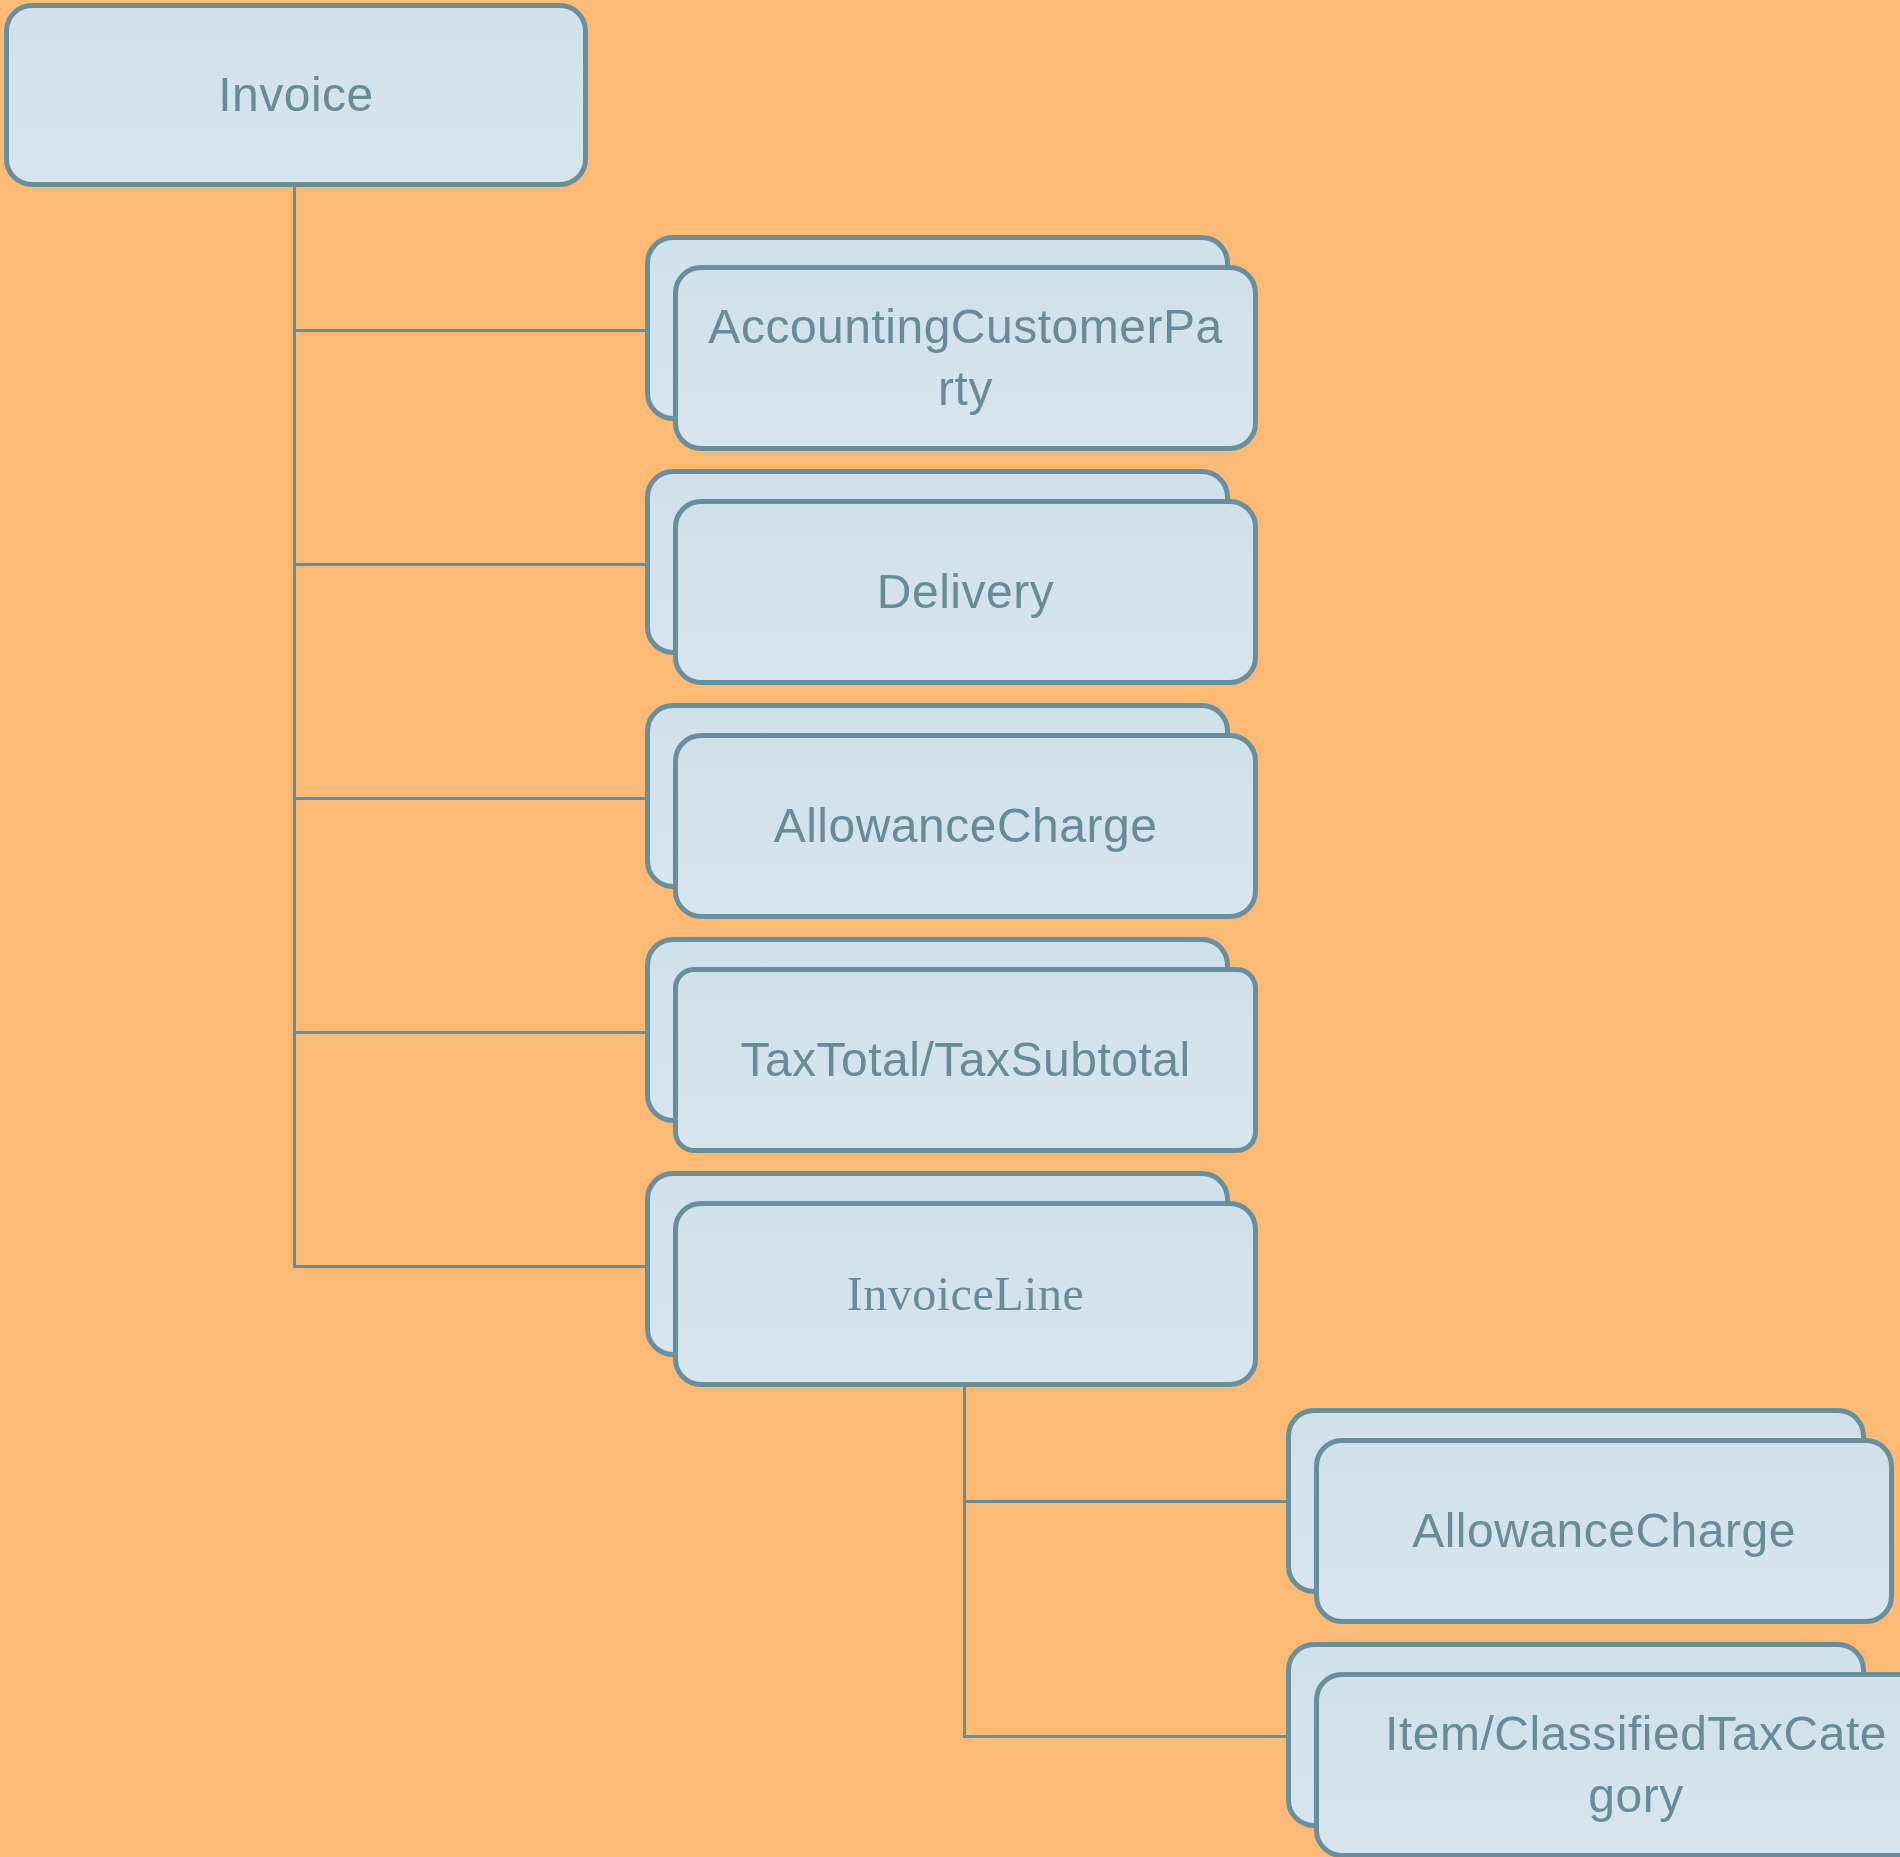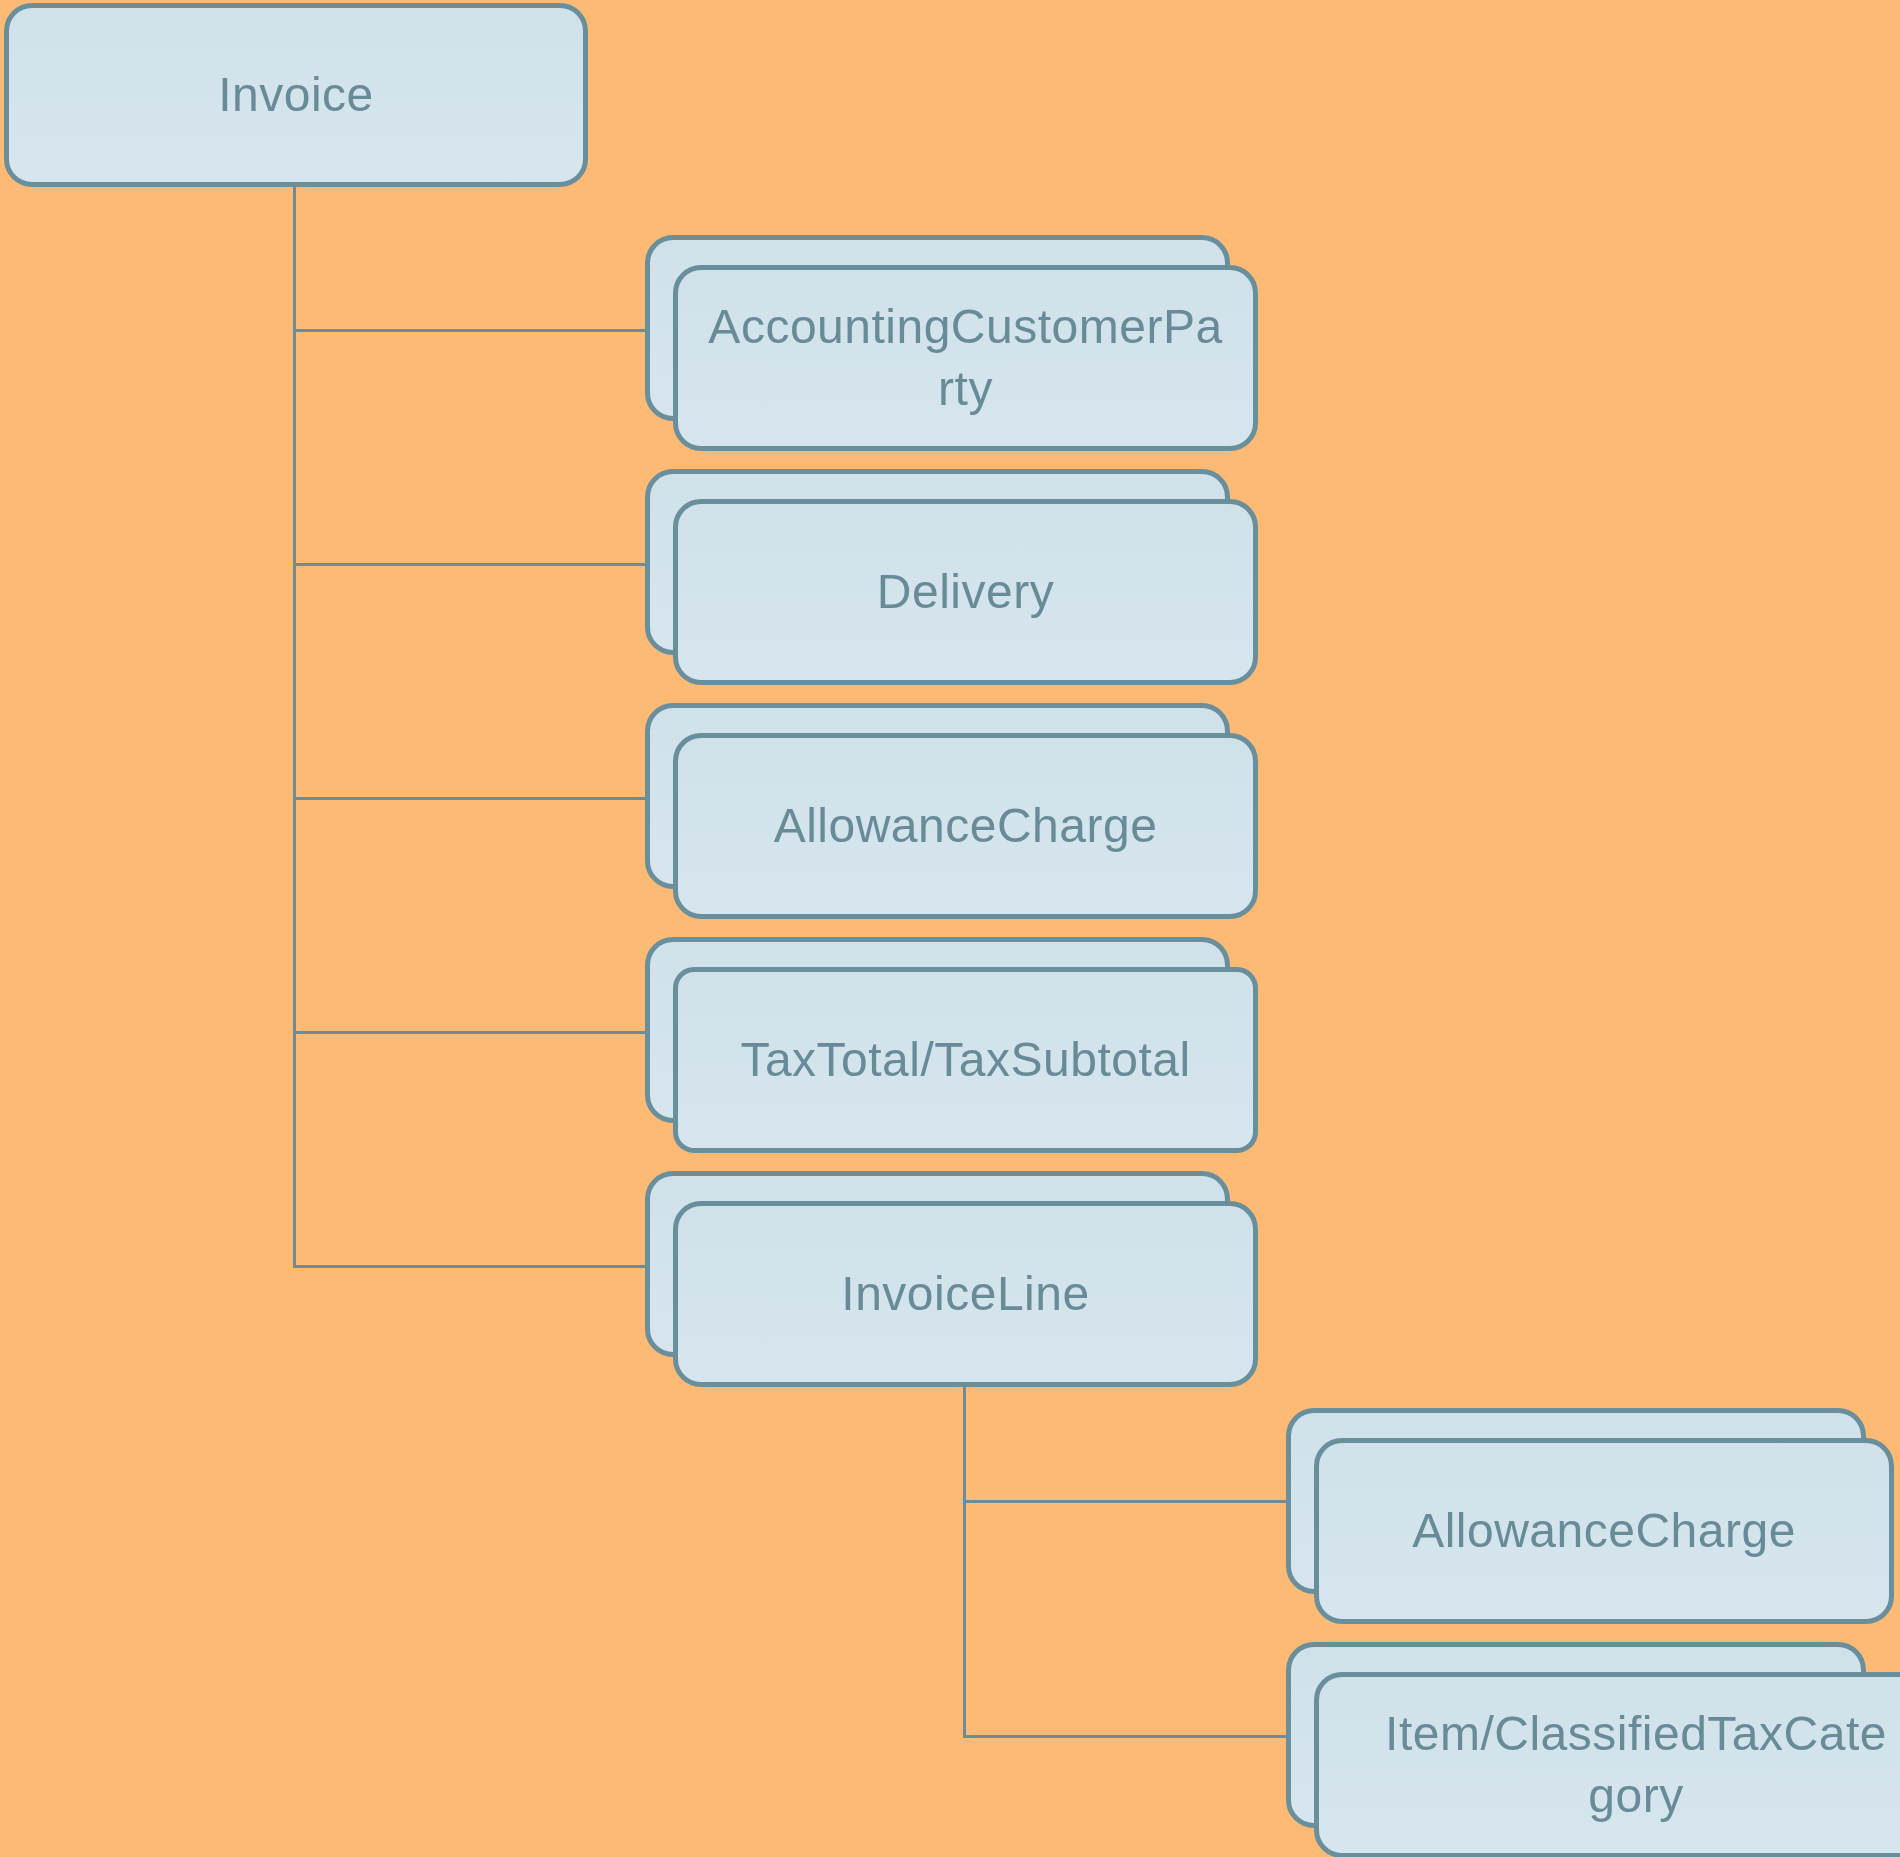--- a/index.html
+++ b/index.html
@@ -46,21 +46,21 @@
     line-height:62px;
     white-space:pre-line;
     letter-spacing:0.5px;
   }
   
   .n-invoice{left:4px;top:3px;width:584px;height:184px;}
   .s-acp{left:645px;top:235px;}      .n-acp{left:673px;top:265px;}
   .s-delivery{left:645px;top:469px;} .n-delivery{left:673px;top:499px;}
   .s-ac{left:645px;top:703px;}       .n-ac{left:673px;top:733px;}
   .s-tt{left:645px;top:937px;}       .n-tt{left:673px;top:967px;border-radius:21px;}
-  .s-il{left:645px;top:1171px;}      .n-il{left:673px;top:1201px;}
+  .s-il{left:645px;top:1171px;}      .n-il{left:673px;top:1201px;font-family:Liberation Serif, serif;}
   .s-cac{left:1286px;top:1408px;width:580px;}  .n-cac{left:1314px;top:1438px;width:580px;}
   .s-item{left:1286px;top:1642px;width:580px;} .n-item{left:1314px;top:1672px;width:644px;}
 </style>
 </head>
 <body>
 
 <div id="canvas">
 
   <div class="cline e-trunk-main"></div>
   <div class="cline e-branch e-b1"></div>

